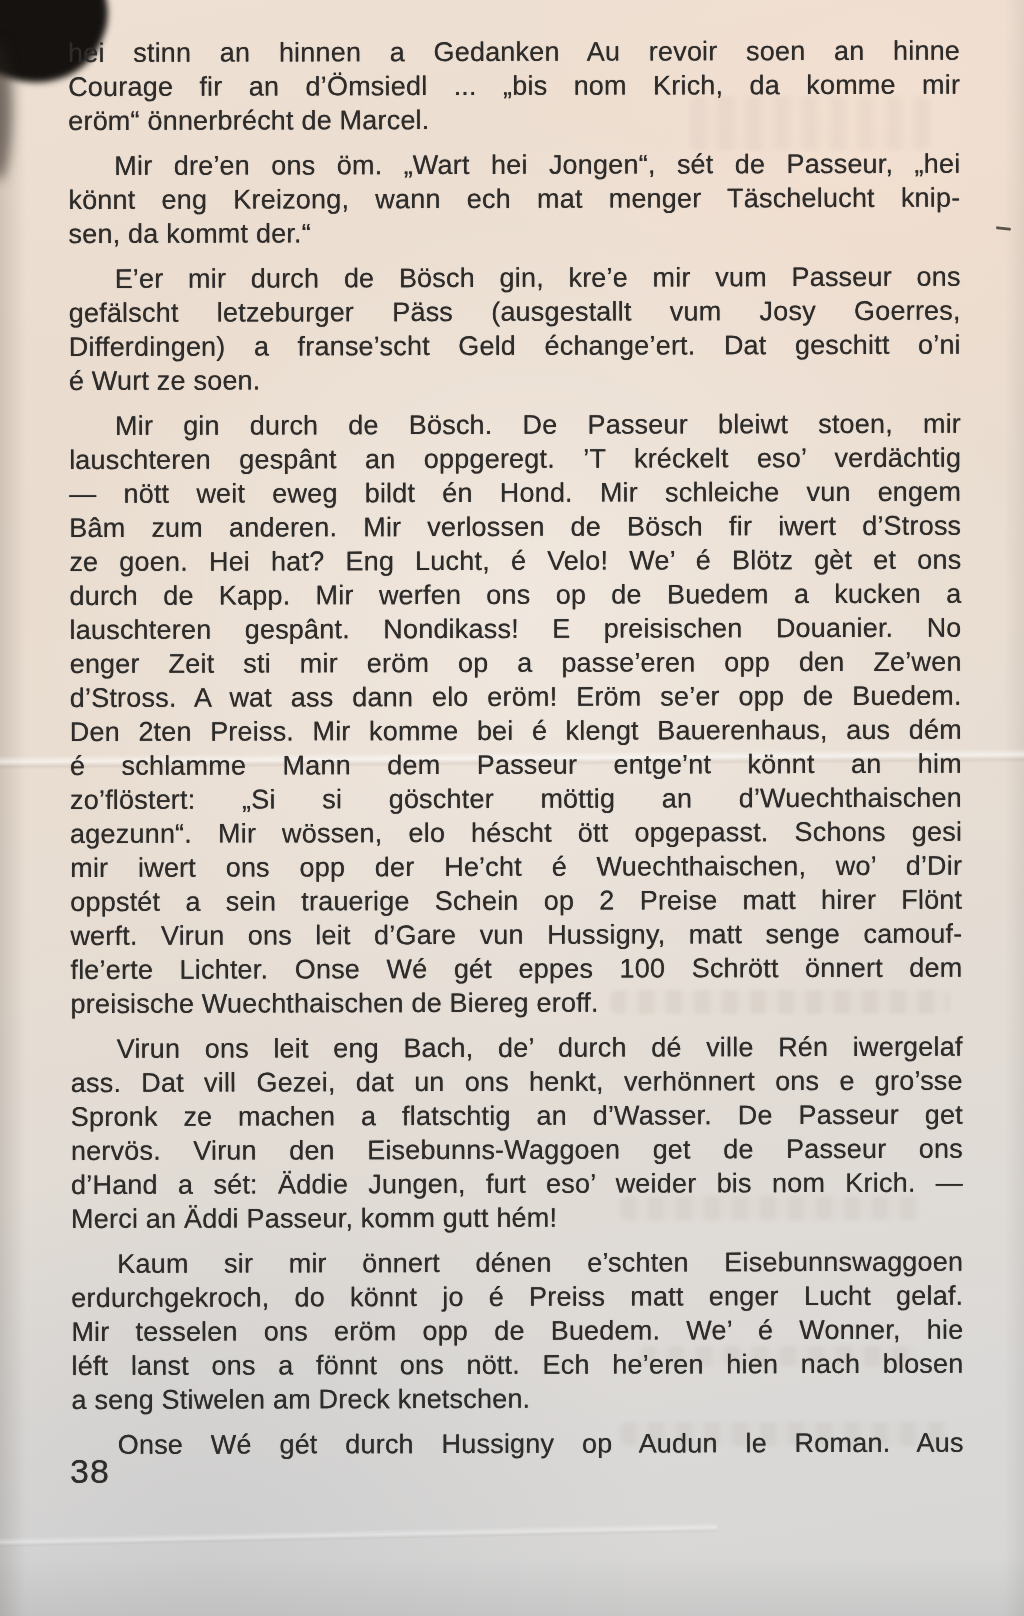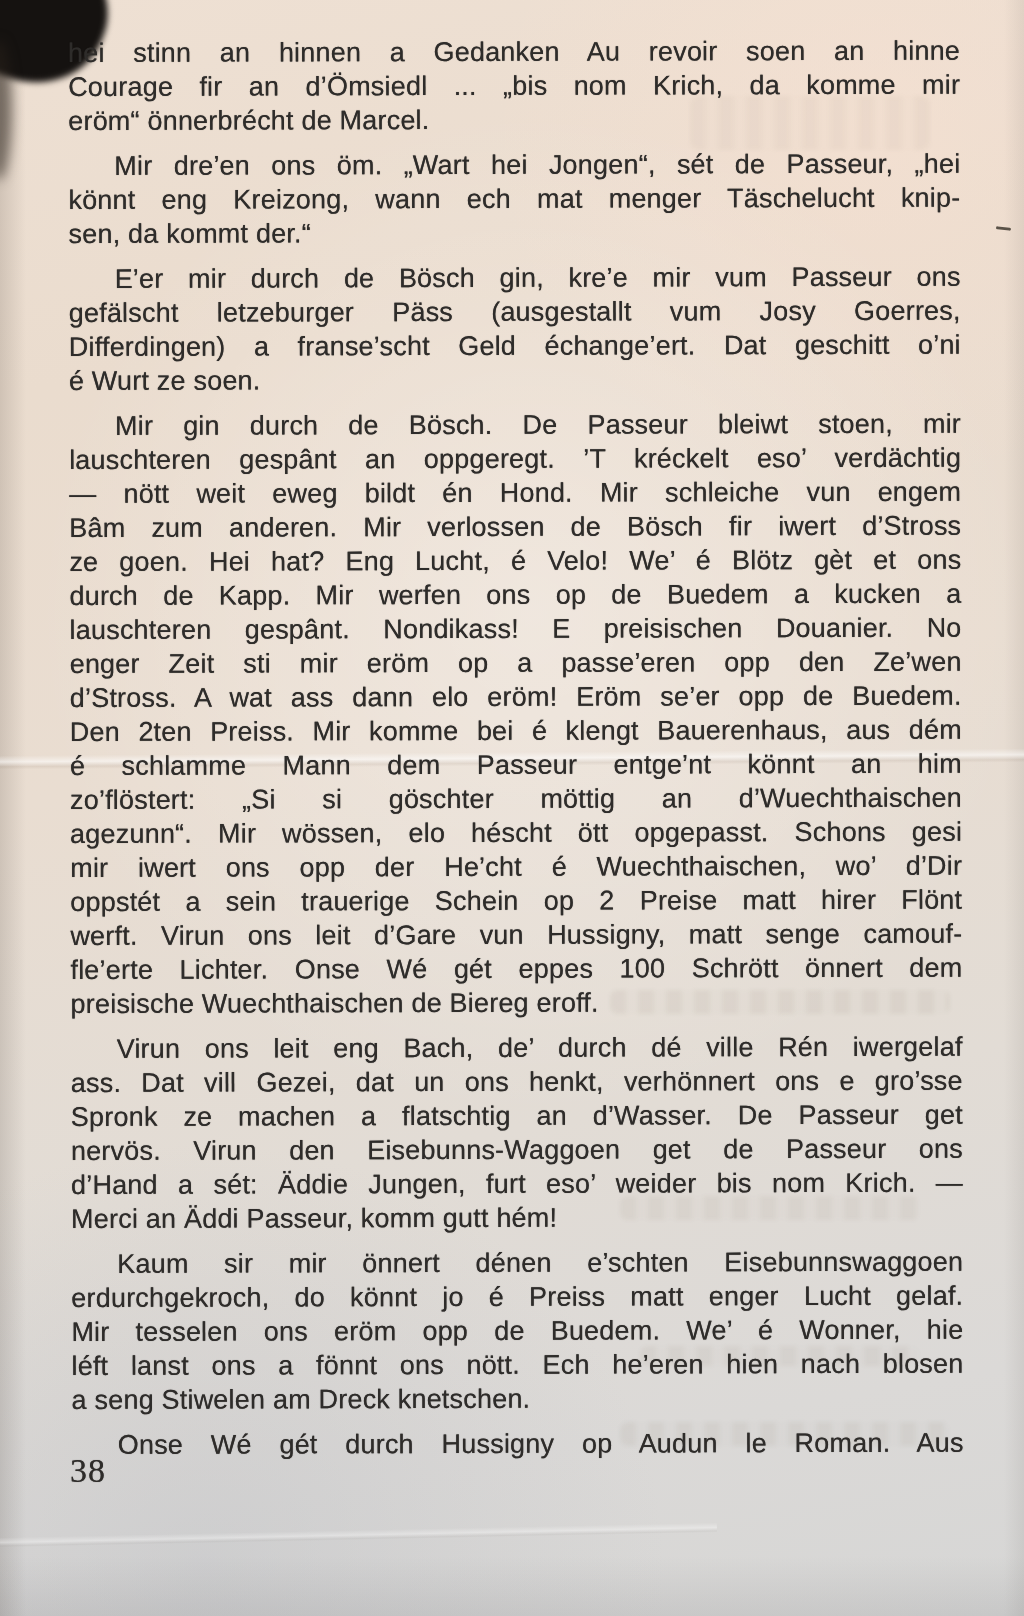--- a/index.html
+++ b/index.html
@@ -127,21 +127,20 @@
   .line.lastline { text-align-last: left; }
   .para.indent .line:first-child { text-indent: 46px; }
 
   .page-number {
     position: absolute;
     left: 70px; top: 1452px;
     font-size: 34px;
     letter-spacing: 1px;
     color: var(--ink, #2e2c2a);
     text-shadow: 0 0 0.7px rgba(46,44,42,0.85);
-    font-family: Liberation Serif, serif;
   }
 </style>
 </head>
 <body>
 
 <div class="photo">
   <div class="vignette"></div>
   <div class="corner-blob"></div>
   <div class="corner-blob-2"></div>
   <div class="crease-1"></div>

